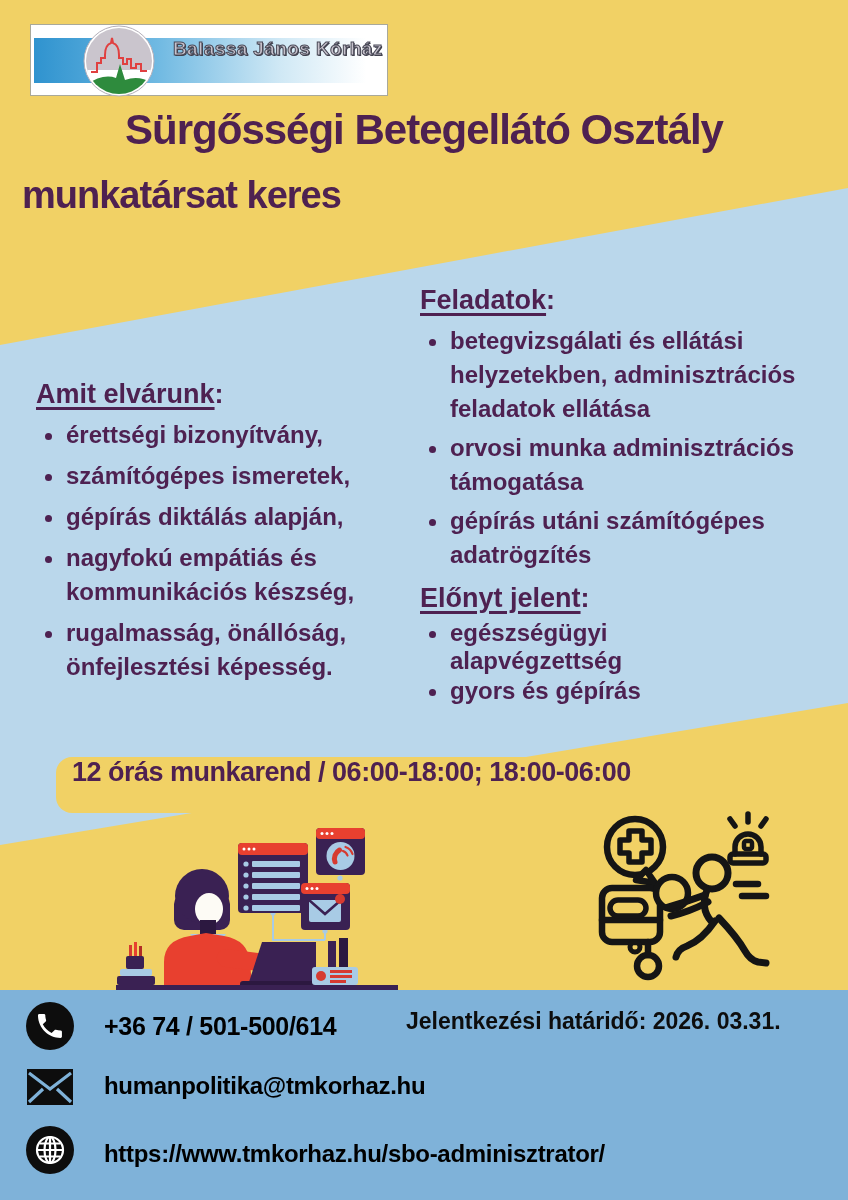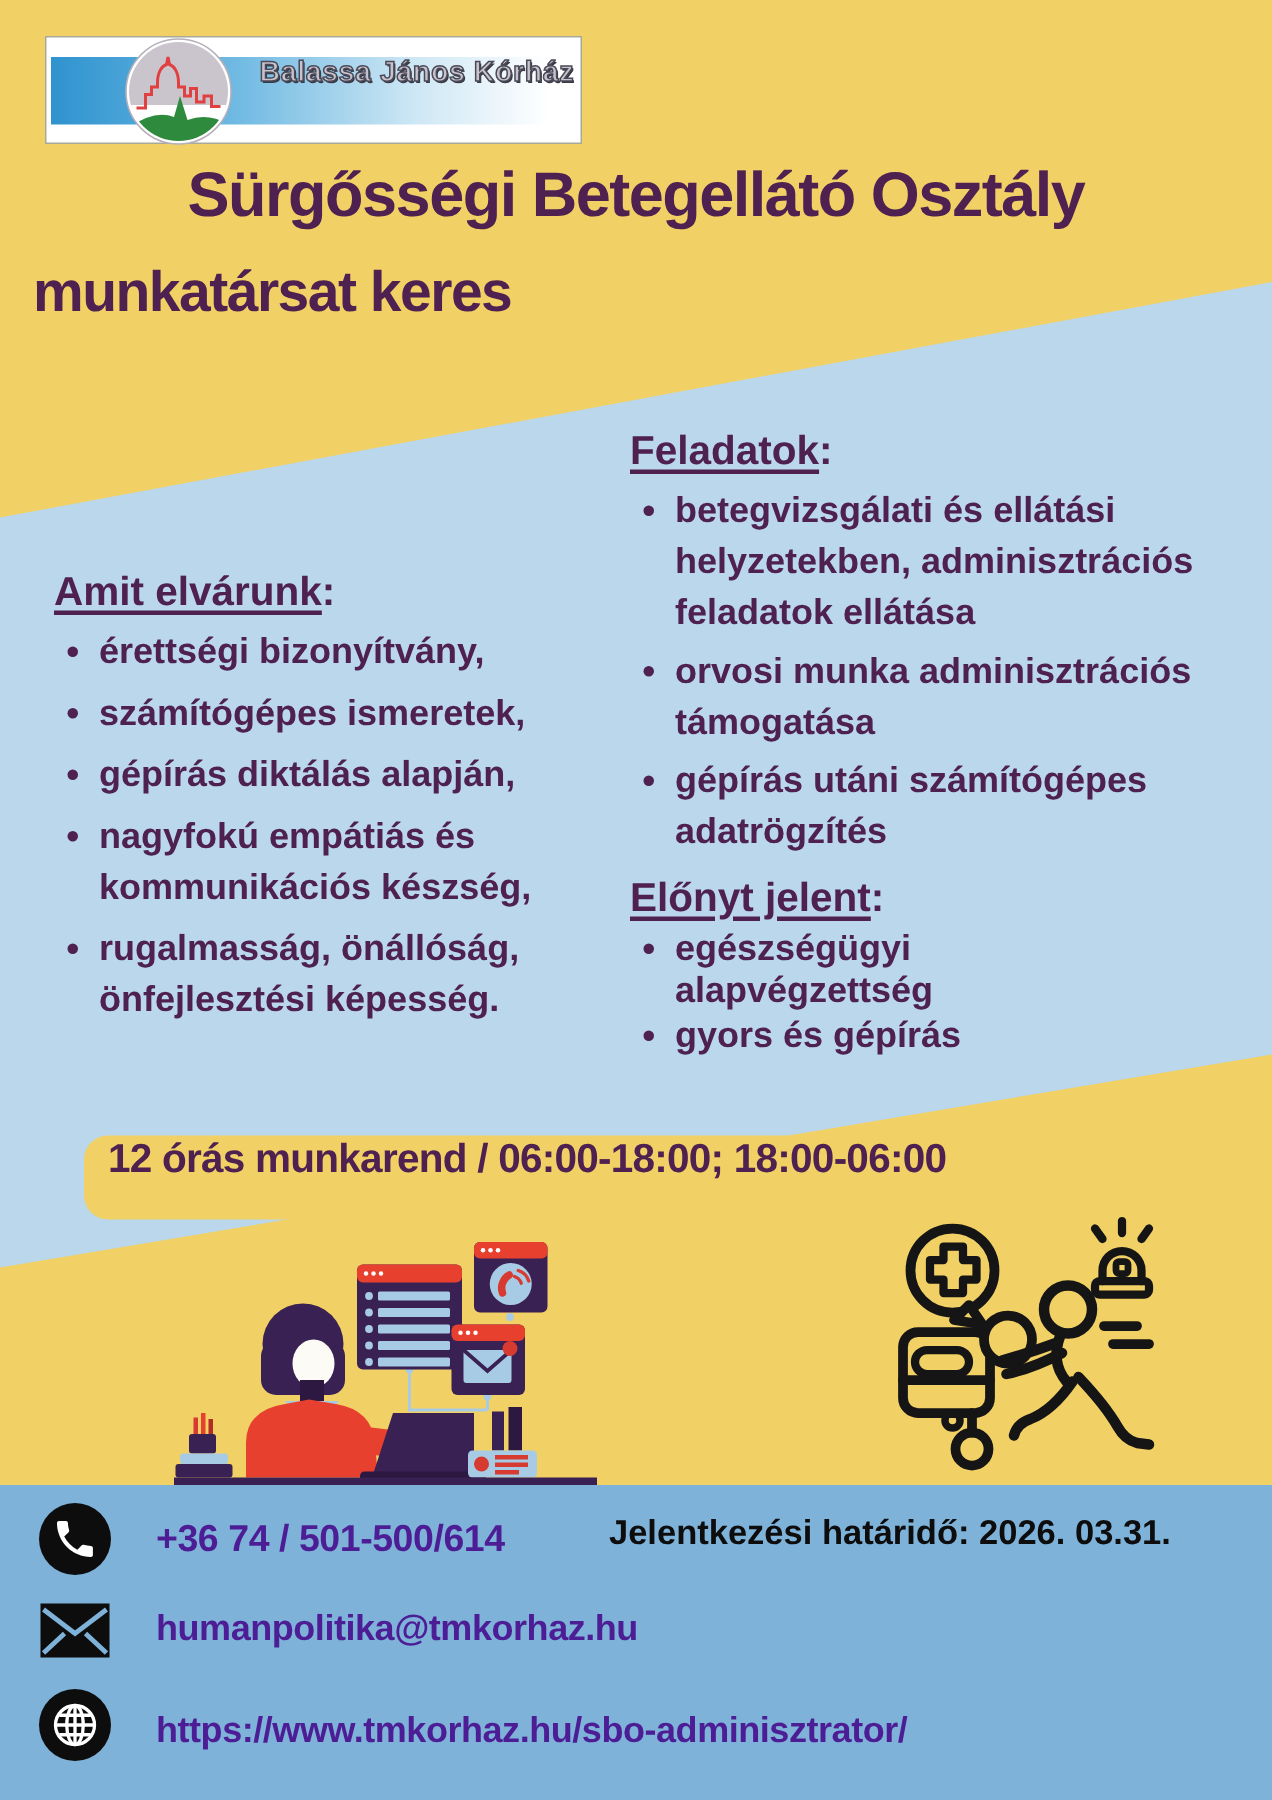--- a/index.html
+++ b/index.html
@@ -42,21 +42,21 @@
   .schedule-text{padding-left:16px;font-size:27px;font-weight:800;letter-spacing:-.5px;color:#4E2151;}
   
   .illu-desk{position:absolute;left:88px;top:808px;width:335px;height:185px;}
   .illu-er{position:absolute;left:588px;top:800px;width:240px;height:190px;}
   
   .footer{position:absolute;left:0;top:990px;width:848px;height:210px;background:#7FB2D9;}
   .contact-icon{position:absolute;left:26px;}
   .ic-phone{top:12px;}
   .ic-mail{top:78px;}
   .ic-web{top:136px;}
-  .contact-text{position:absolute;left:104px;color:#4c1d95;font-weight:bold;letter-spacing:-.3px;}
+  .contact-text{position:absolute;left:104px;color:#000000;font-weight:bold;letter-spacing:-.3px;}
   .phone-text{top:22px;font-size:25px;}
   .deadline-text{position:absolute;left:406px;top:18px;font-size:23px;font-weight:800;color:#0d0d0d;}
   .email-text{top:82px;font-size:24px;}
   .web-text{top:150px;font-size:24px;}
 </style>
 </head>
 <body>
 
 <div class="poster">
 

